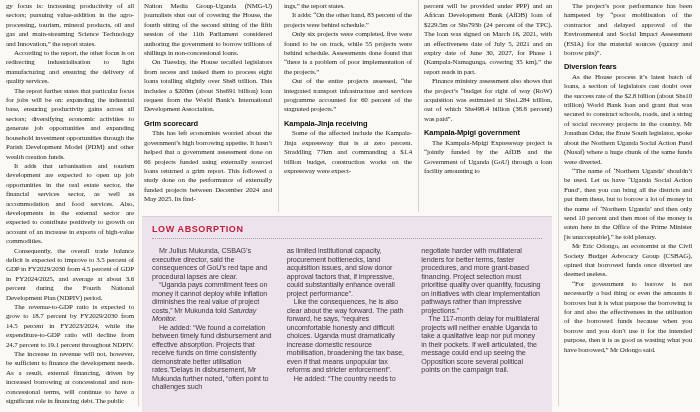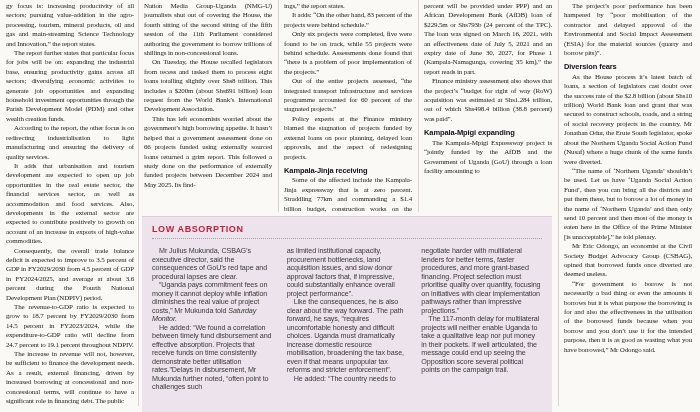--- a/index.html
+++ b/index.html
@@ -54,45 +54,45 @@
   .box-col .para.indent{text-indent:7px;}
   .it{font-style:italic;}
 </style>
 </head>
 <body>
 
 <div class="page">
 
   <div class="col" id="c0">
       <p class="para"><span>gy focus is: increasing productivity of all sectors; pursuing value-addition in the agro-processing, tourism, mineral products, oil and gas and main-streaming Science Technology and Innovation,” the report states.</span></p>
+      <p class="para indent"><span>According to the report, the other focus is on redirecting industrialisation to light manufacturing and ensuring the delivery of quality services.</span></p>
       <p class="para indent"><span>The report further states that particular focus for jobs will be on: expanding the industrial base, ensuring productivity gains across all sectors; diversifying economic activities to generate job opportunities and expanding household investment opportunities through the Parish Development Model (PDM) and other wealth creation funds.</span></p>
-      <p class="para indent"><span>According to the report, the other focus is on redirecting industrialisation to light manufacturing and ensuring the delivery of quality services.</span></p>
       <p class="para indent"><span>It adds that urbanisation and tourism development are expected to open up job opportunities in the real estate sector, the financial services sector, as well as accommodation and food services. Also, developments in the external sector are expected to contribute positively to growth on account of an increase in exports of high-value commodities.</span></p>
       <p class="para indent"><span>Consequently, the overall trade balance deficit is expected to improve to 3.5 percent of GDP in FY2029/2030 from 4.5 percent of GDP in FY2024/2025, and average at about 3.6 percent during the Fourth National Development Plan (NDPIV) period.</span></p>
       <p class="para indent"><span>The revenue-to-GDP ratio is expected to grow to 18.7 percent by FY2029/2030 from 14.5 percent in FY2023/2024, while the expenditure-to-GDP ratio will decline from 24.7 percent to 19.1 percent throughout NDPIV.</span></p>
       <p class="para indent"><span>The increase in revenue will not, however, be sufficient to finance the development needs. As a result, external financing, driven by increased borrowing at concessional and non-concessional terms, will continue to have a significant role in financing debt. The public</span></p>
     </div>
   <div class="col" id="c1">
       <p class="para"><span>Nation Media Group-Uganda (NMG-U) journalists shut out of covering the House, the fourth sitting of the second sitting of the fifth session of the 11th Parliament considered authoring the government to borrow trillions of shillings in non-concessional loans.</span></p>
       <p class="para indent"><span>On Tuesday, the House recalled legislators from recess and tasked them to process eight loans totalling slightly over Shs8 trillion. This includes a $200m (about Shs691 billion) loan request from the World Bank’s International Development Association.</span></p>
+      <h3 class="subhead"><span>Grim scorecard</span></h3>
       <p class="para indent"><span>This has left economists worried about the government’s high borrowing appetite. It hasn’t helped that a government assessment done on 66 projects funded using externally sourced loans returned a grim report. This followed a study done on the performance of externally funded projects between December 2024 and May 2025. Its find-</span></p>
     </div>
   <div class="col" id="c2">
       <p class="para"><span>ings,” the report states.</span></p>
       <p class="para indent"><span>It adds: “On the other hand, 83 percent of the projects were behind schedule.”</span></p>
       <p class="para indent"><span>Only six projects were completed, five were found to be on track, while 55 projects were behind schedule. Assessments done found that “there is a problem of poor implementation of the projects.”</span></p>
       <p class="para indent"><span>Out of the entire projects assessed, “the integrated transport infrastructure and services programme accounted for 60 percent of the stagnated projects.”</span></p>
-      <p class="para indent"><span>Policy experts at the Finance ministry blamed the stagnation of projects funded by external loans on poor planning, delayed loan approvals, and the aspect of redesigning projects.</span></p>
       <h3 class="subhead"><span>Kampala-Jinja receiving</span></h3>
       <p class="para indent"><span>Some of the affected include the Kampala-Jinja expressway that is at zero percent. Straddling 77km and commanding a $1.4 billion budget, construction works on the expressway were expect-</span></p>
     </div>
   <div class="col" id="c3">
       <p class="para"><span>percent will be provided under PPP) and an African Development Bank (AfDB) loan of $229.5m or Shs793b (24 percent of the TPC). The loan was signed on March 16, 2021, with an effectiveness date of July 5, 2021 and an expiry date of June 30, 2027, for Phase 1 (Kampala-Namagunga, covering 35 km),” the report reads in part.</span></p>
       <p class="para indent"><span>Finance ministry assessment also shows that the project’s “budget for right of way (RoW) acquisition was estimated at Shs1.284 trillion, out of which Shs498.4 billion (38.8 percent) was paid”.</span></p>
-      <h3 class="subhead"><span>Kampala-Mpigi expanding</span></h3>
+      <h3 class="subhead"><span>Kampala-Mpigi government</span></h3>
       <p class="para indent"><span>The Kampala-Mpigi Expressway project is “jointly funded by the AfDB and the Government of Uganda (GoU) through a loan facility amounting to</span></p>
     </div>
   <div class="col" id="c4">
       <p class="para indent"><span>The project’s poor performance has been hampered by “poor mobilisation of the contractor and delayed approval of the Environmental and Social Impact Assessment (ESIA) for the material sources (quarry and borrow pits)”.</span></p>
       <h3 class="subhead"><span>Diversion fears</span></h3>
       <p class="para indent"><span>As the House process it’s latest batch of loans, a section of legislators cast doubt over the success rate of the $2.8 billion (about Shs10 trillion) World Bank loan and grant that was secured to construct schools, roads, and a string of social recovery projects in the country. Mr Jonathan Odur, the Erute South legislator, spoke about the Northern Uganda Social Action Fund (Nusaf) where a huge chunk of the same funds were diverted.</span></p>
       <p class="para indent"><span>“The name of ‘Northern Uganda’ shouldn’t be used. Let us have ‘Uganda Social Action Fund’, then you can bring all the districts and put them there, but to borrow a lot of money in the name of ‘Northern Uganda’ and then only send 10 percent and then most of the money is eaten here in the Office of the Prime Minister [is unacceptable],” he told plenary.</span></p>
       <p class="para indent"><span>Mr Eric Odongo, an economist at the Civil Society Budget Advocacy Group (CSBAG), opined that borrowed funds once diverted are deemed useless.</span></p>
       <p class="para indent"><span>“For government to borrow is not necessarily a bad thing or even the amounts it borrows but it is what purpose the borrowing is for and also the effectiveness in the utilisation of the borrowed funds because when you borrow and you don’t use it for the intended purpose, then it is as good as wasting what you have borrowed,” Mr Odongo said.</span></p>
     </div>

